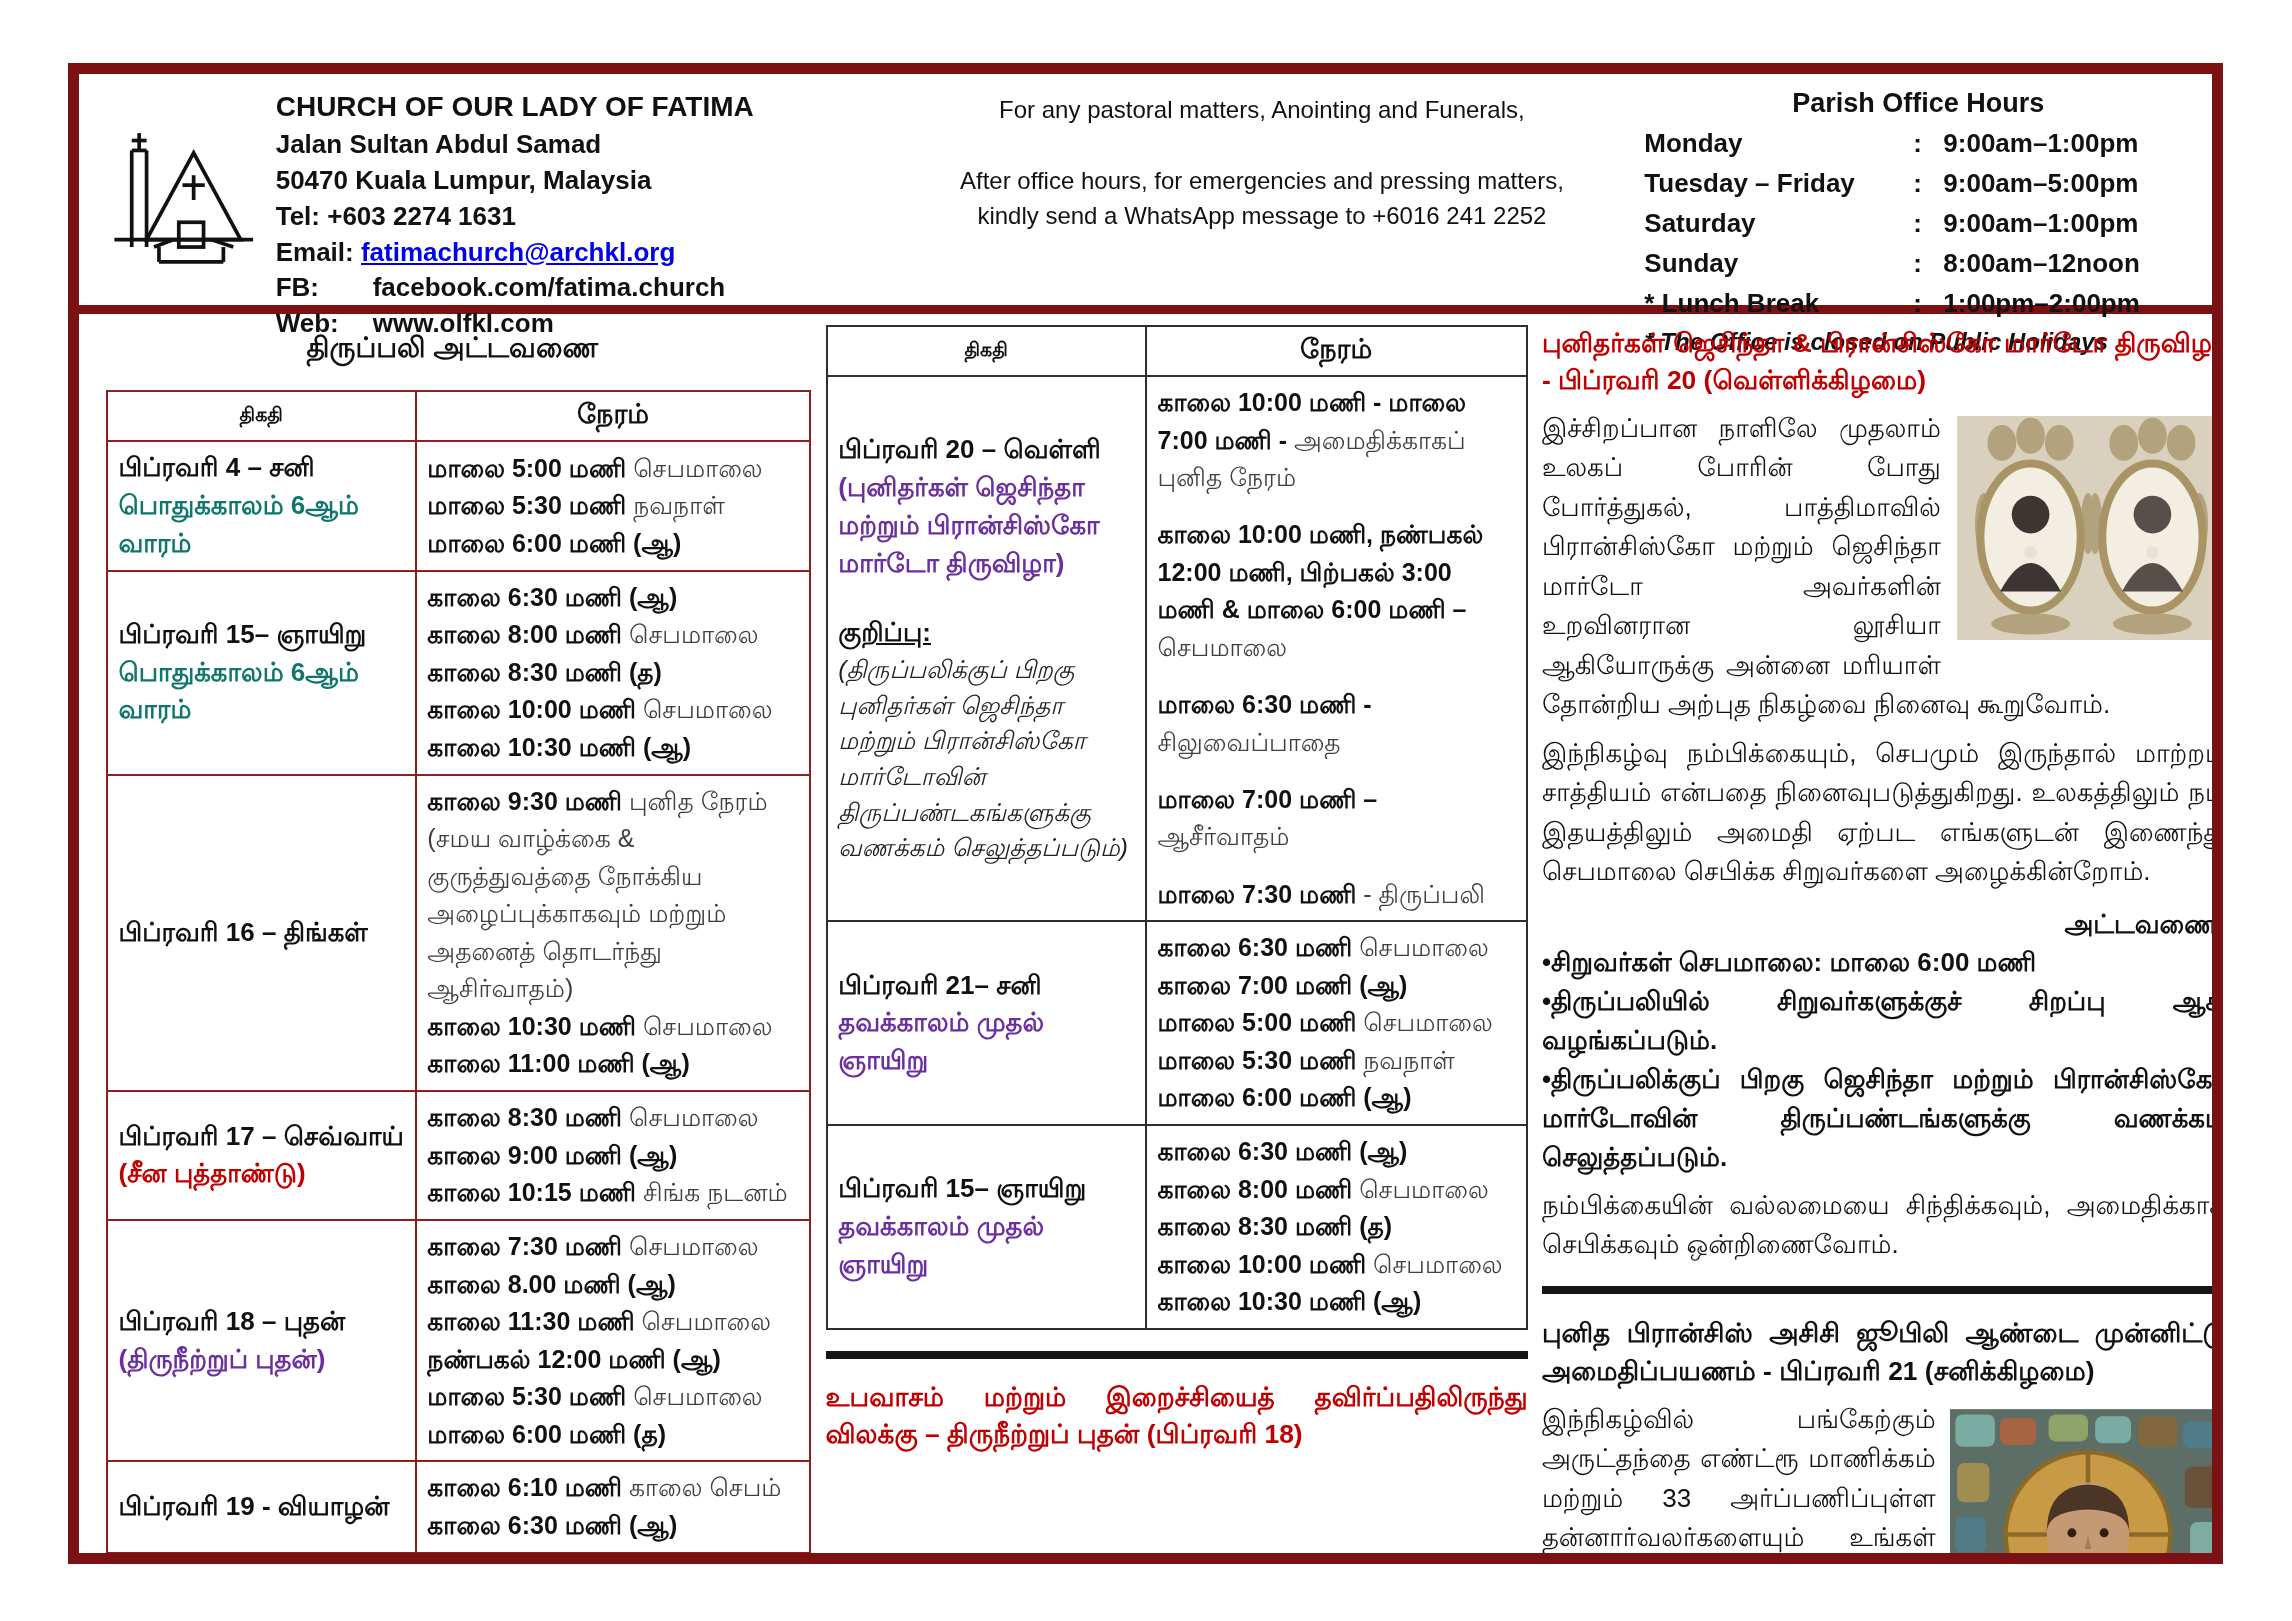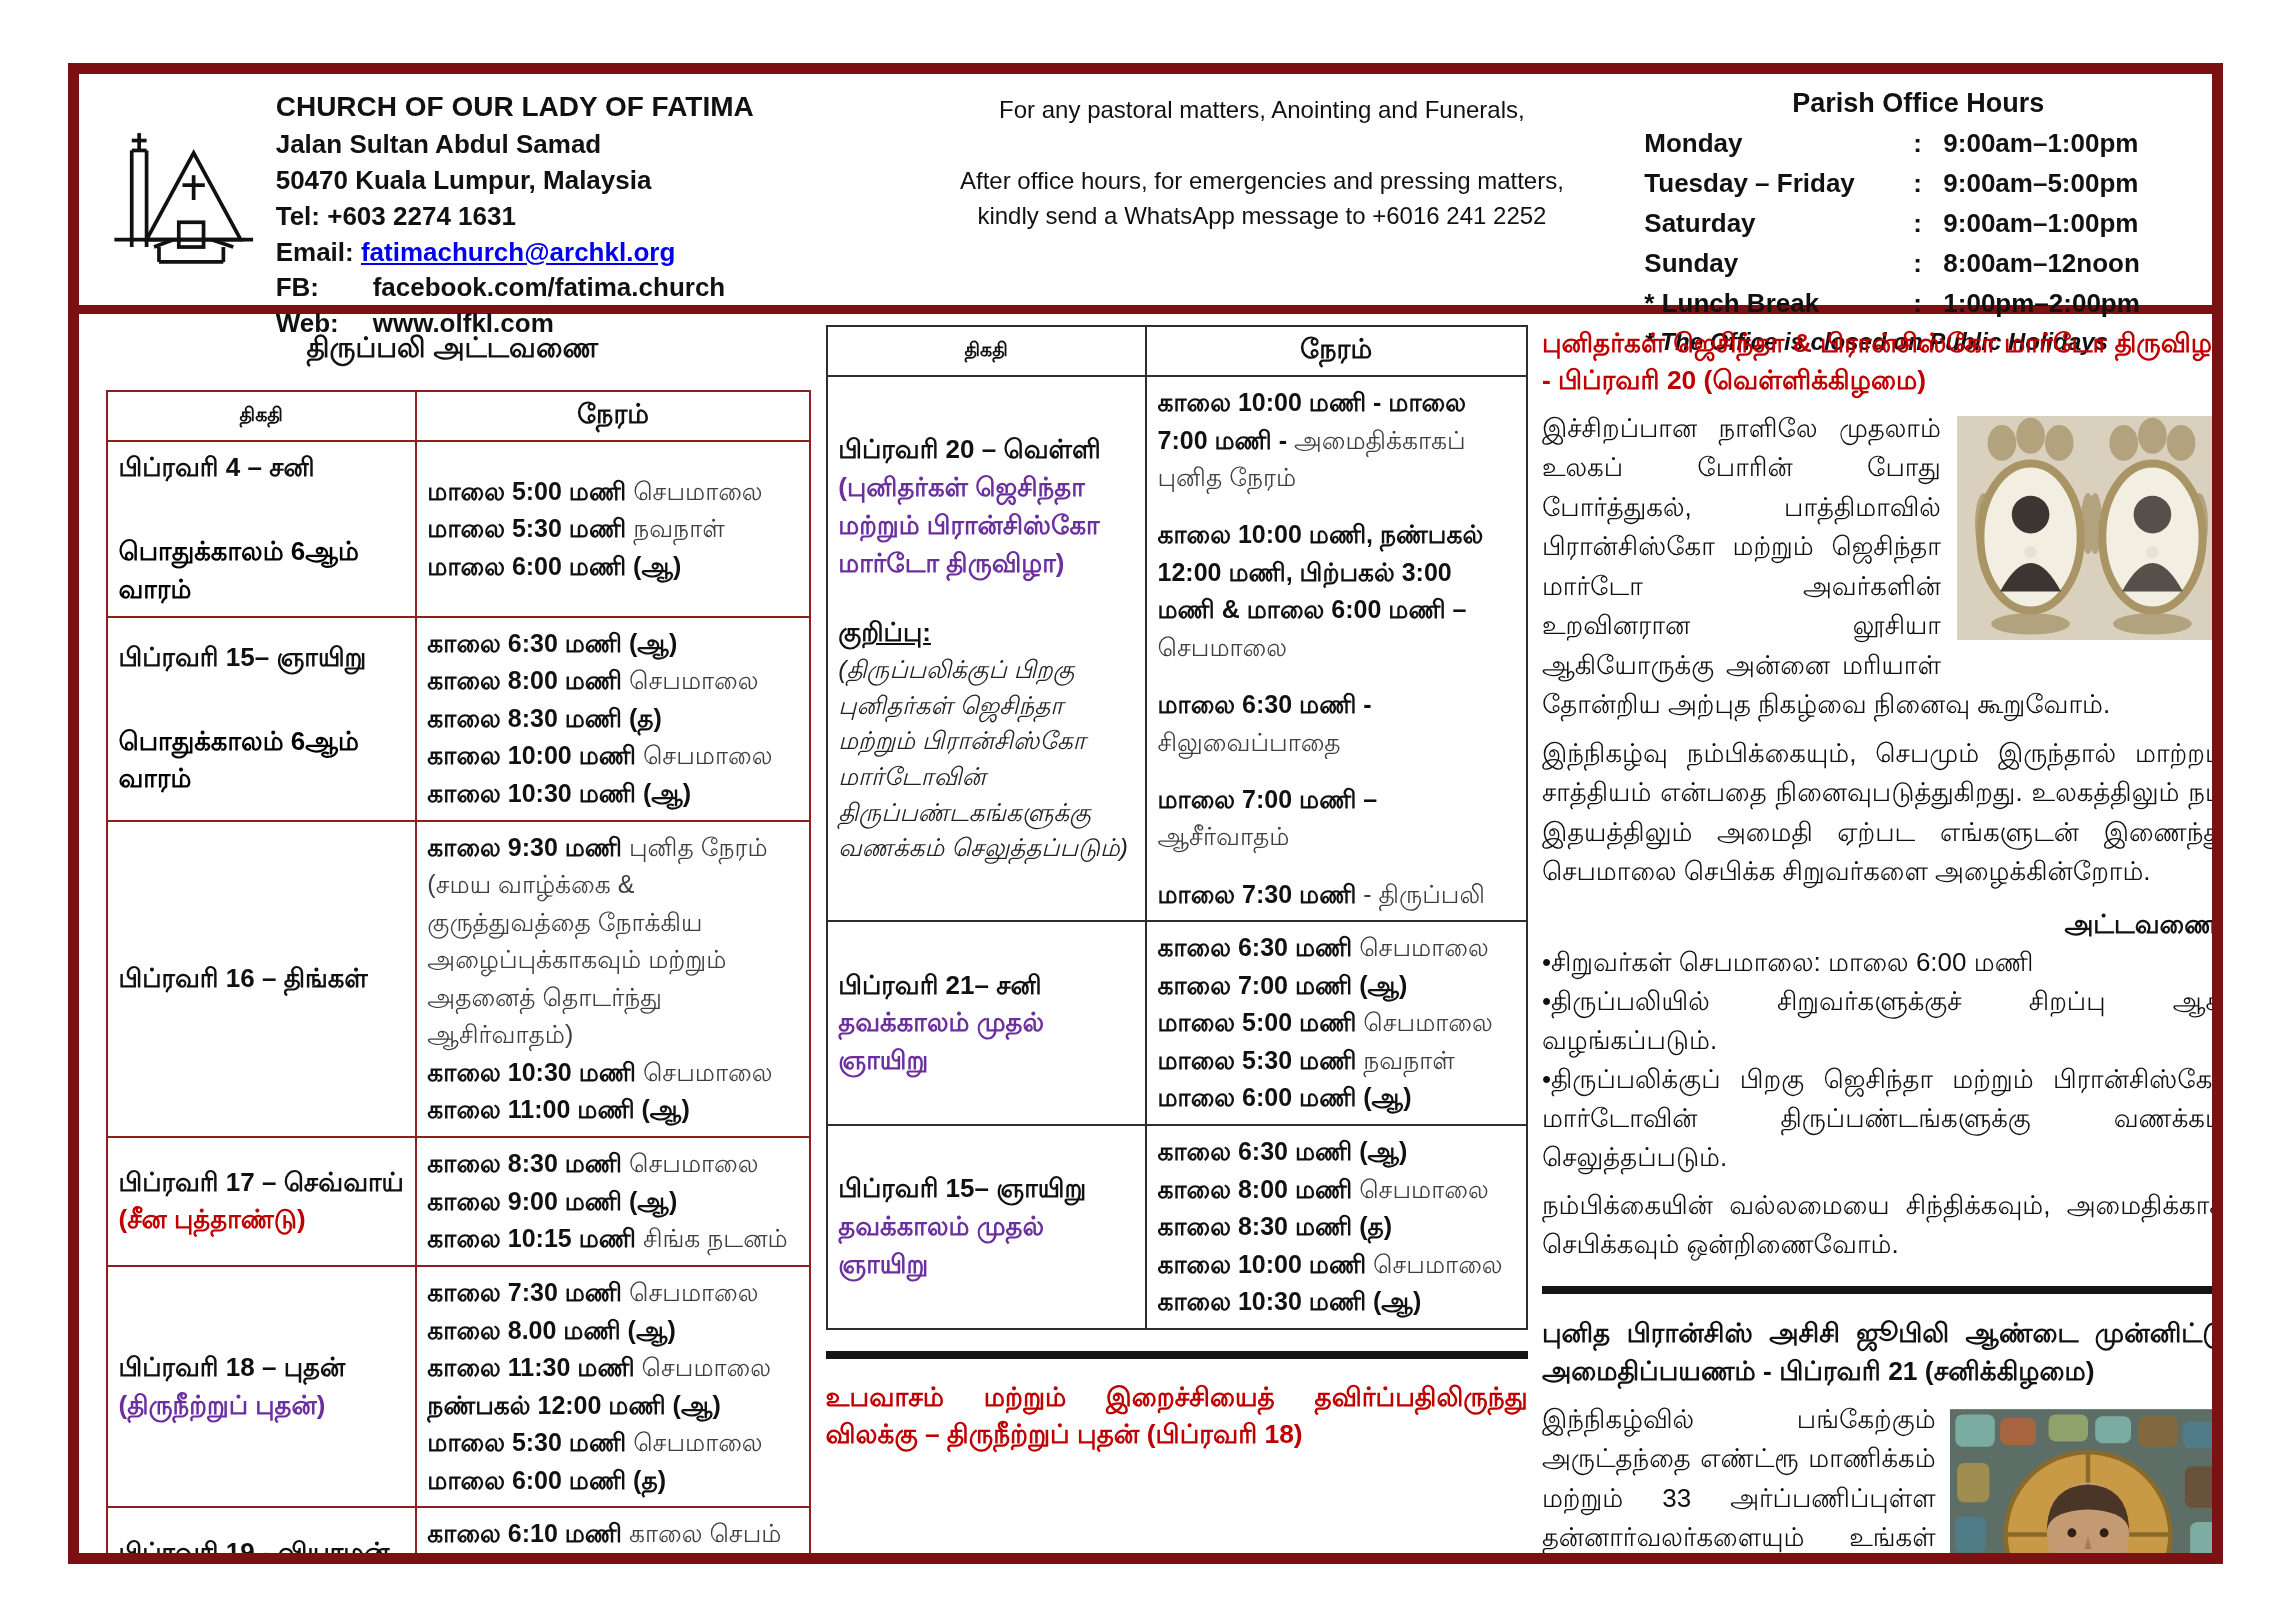--- a/index.html
+++ b/index.html
@@ -39,39 +39,39 @@
   .sched-table{margin-left:12.5px;}
   .sched-table th,.sched-table td{border:2.7px solid #8a2020;padding:7.2px 10.7px;}
   .mid-table th,.mid-table td{border:2.7px solid #2e2e2e;padding:7.2px 10.7px;}
   th.dcol{width:296px;font-size:19px;text-align:center;}
   th.tcol{width:385px;font-size:27px;}
   .mid-table th.dcol{width:296px;}
   .mid-table th.tcol{width:358px;}
   td.date-cell{vertical-align:middle;}
   td.time-cell{vertical-align:middle;}
   .dl{font-size:26px;font-weight:bold;line-height:1.45;}
-  .dl.green{color:#000000;margin-top:46px;}
+  .dl.green{color:#0f766e;}
   .dl.red{color:#C00000;}
   .dl.purple{color:#6B2FA0;}
   .dl.note{text-decoration:underline;margin-top:32px;}
   .dl.italic{font-style:italic;font-weight:normal;font-size:24.6px;color:#222;}
   .tl{font-size:25px;line-height:1.5;}
   .tb{font-weight:bold;}
   .tr2{color:#3f3f3f;}
   .tl.spaced{margin-bottom:19.7px;}
   .tl.spaced:last-child{margin-bottom:0;}
   .closed-note{color:#C00000;font-size:26px;line-height:1.45;text-align:justify;margin:23px 3.6px 0 1.8px;}
   .closed-note .bold{font-weight:bold;}
   .black-divider{height:8px;background:#151515;margin:21.5px 0 19.7px;}
   .ash-head{color:#C00000;font-weight:bold;font-size:26.4px;line-height:1.4;text-align:justify;}
   .feast-head{color:#C00000;font-weight:bold;font-size:26.4px;line-height:1.42;text-align:justify;}
   .saints-img{float:right;width:269px;height:224px;margin:7.2px 0 9px 16px;}
   .para{font-size:26px;line-height:1.52;text-align:justify;margin-top:9px;}
   .sched-label{font-weight:bold;font-size:26px;margin-top:17px;text-align:right;}
-  .feast-bullet{font-weight:normal;font-size:26px;line-height:1.5;text-align:justify;}
+  .feast-bullet{font-weight:bold;font-size:26px;line-height:1.5;text-align:justify;}
   .pil-head{font-weight:bold;font-size:26.4px;line-height:1.45;text-align:justify;margin-top:1.8px;}
   .francis-img{float:right;width:276px;height:339px;margin:9px 0 9px 14.3px;}
 </style>
 </head>
 <body>
 
 <div class="outer">
 
   <div class="header">
     <div class="h-left">

